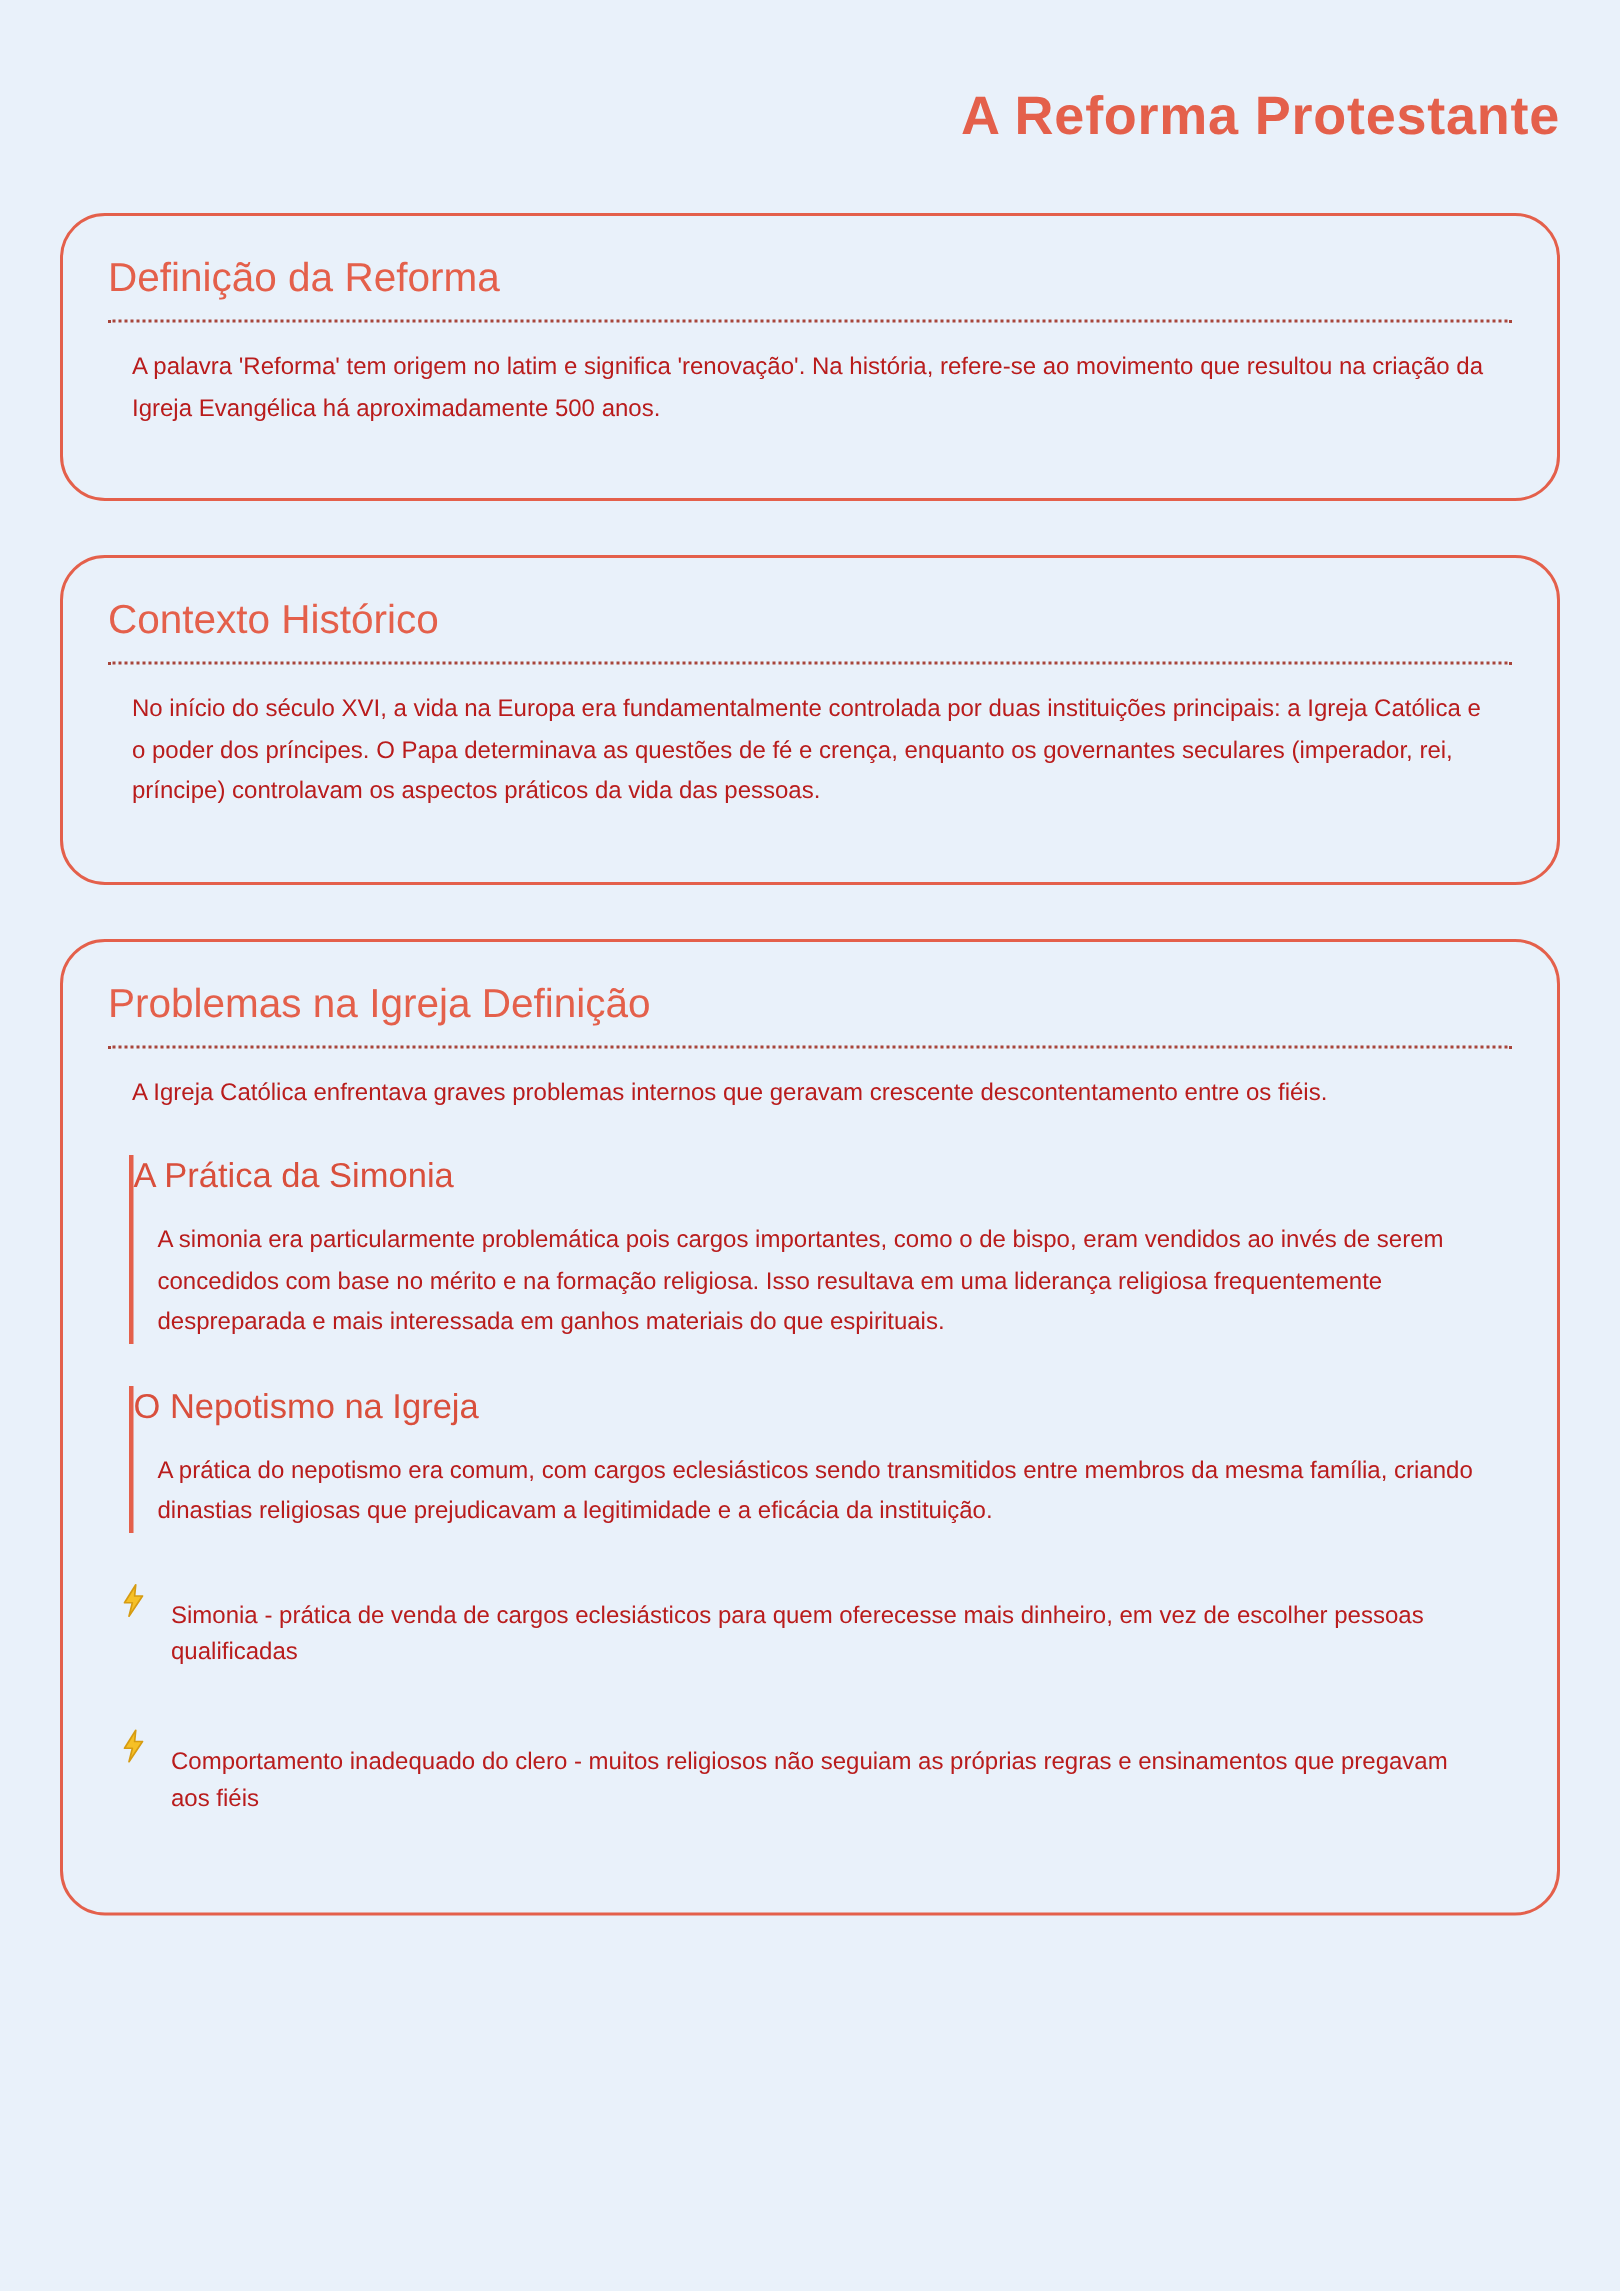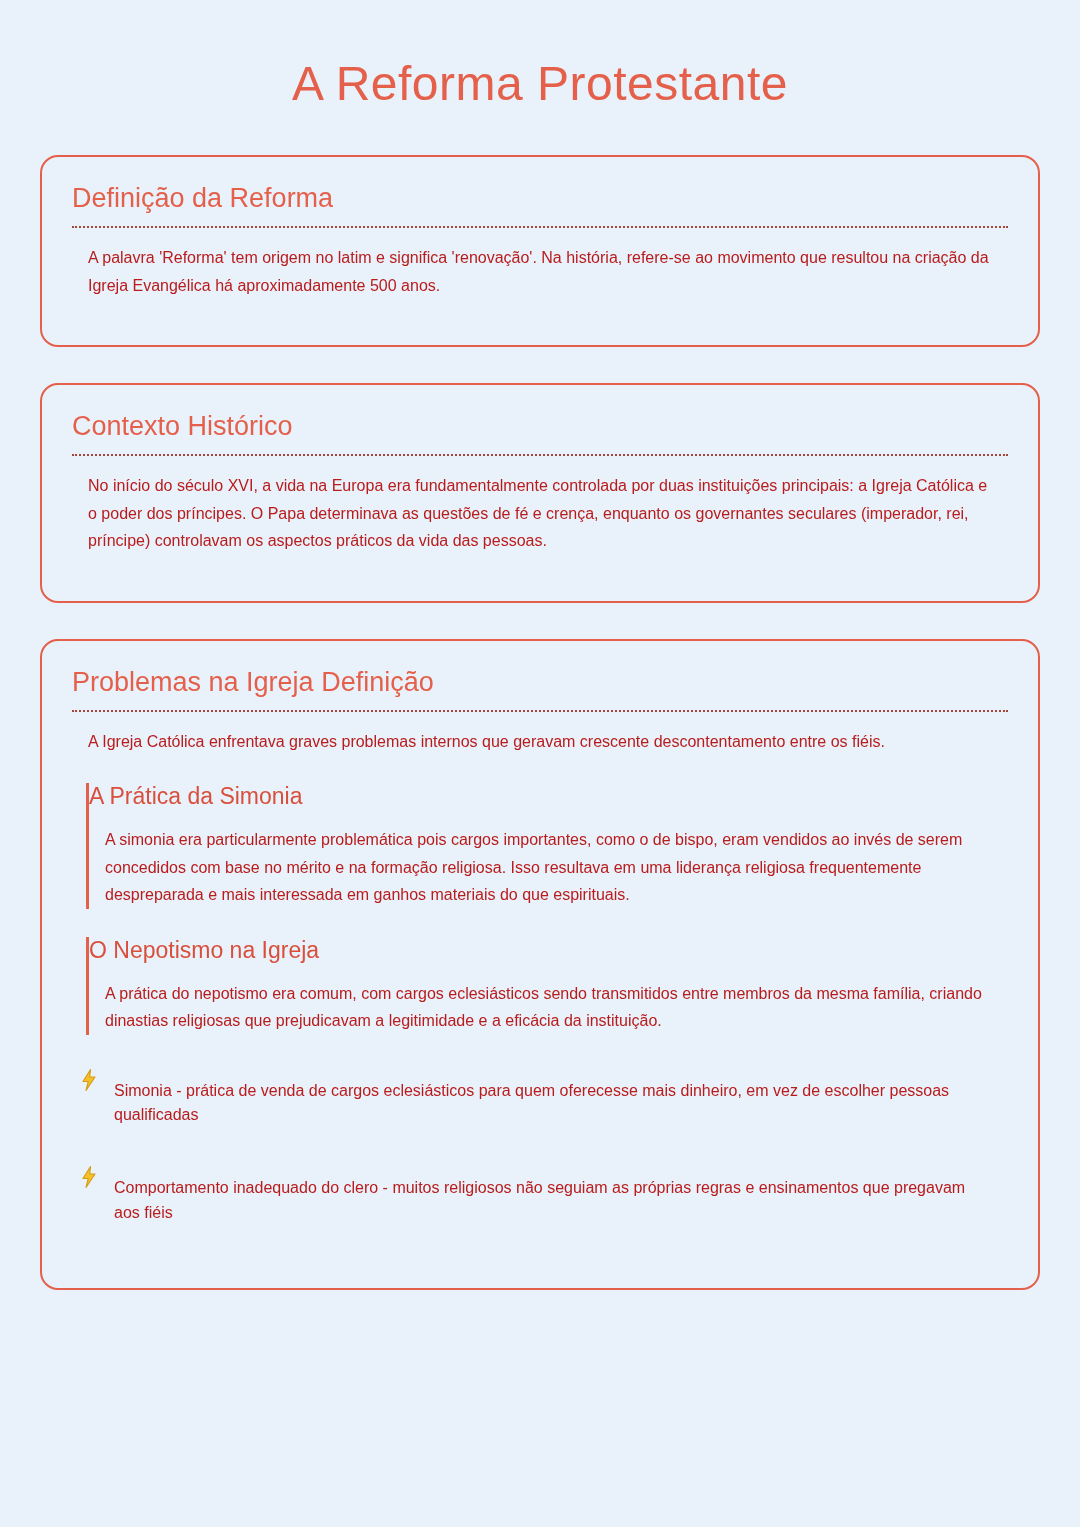--- a/index.html
+++ b/index.html
@@ -10,30 +10,30 @@
     background: #e9f1fa;
     font-family: "Liberation Sans", "DejaVu Sans", sans-serif;
     color: #3b3f45;
   }
   .page {
     width: 1080px;
     min-height: 1527px;
     padding: 38px 40px 60px;
   }
   .page-title {
-    text-align: center;
+    text-align: right;
     color: #e4604b;
-    font-size: 48px;
-    font-weight: 400;
+    font-size: 36px;
+    font-weight: 700;
     letter-spacing: 0.5px;
     margin: 18px 0 44px;
   }
   .card {
     border: 2.5px solid #e4604b;
-    border-radius: 18px;
+    border-radius: 30px;
     padding: 26px 30px 30px;
     margin-bottom: 36px;
     background: transparent;
   }
   .card-heading {
     color: #e4604b;
     font-size: 27px;
     font-weight: 500;
     margin: 0;
     padding-bottom: 12px;

